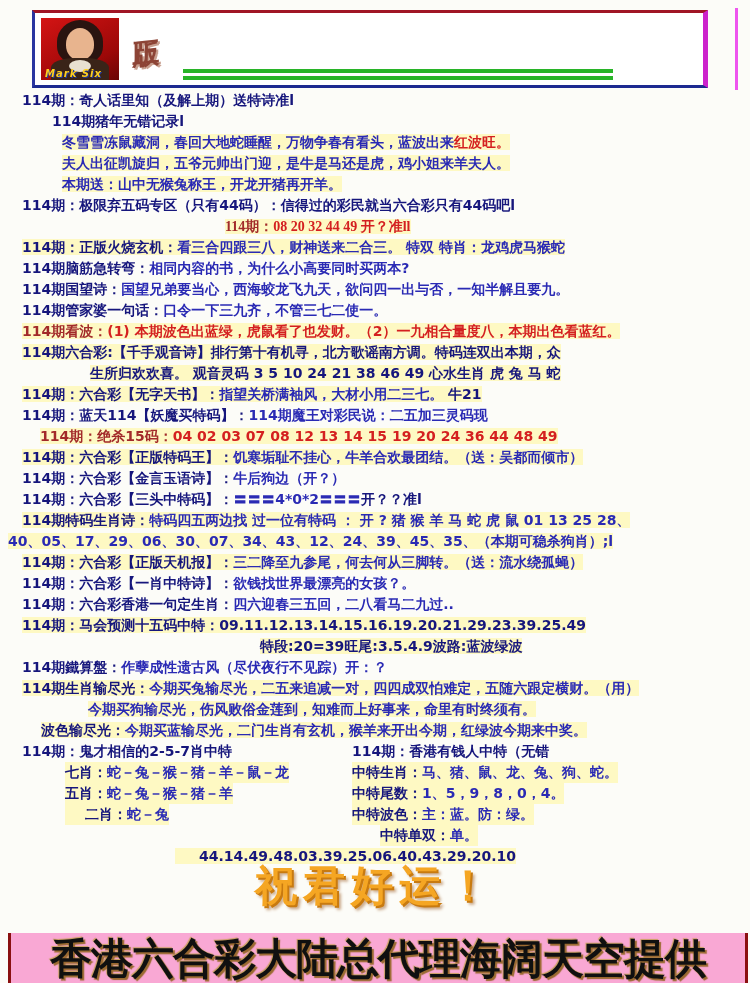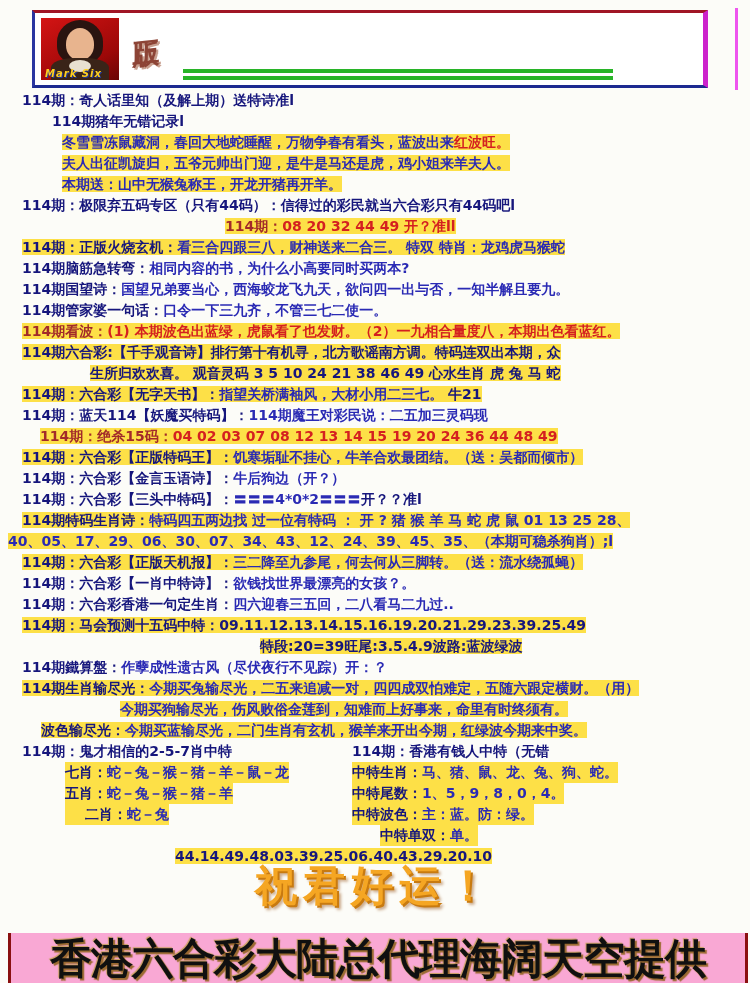--- a/index.html
+++ b/index.html
@@ -44,21 +44,21 @@
     position:absolute;left:140px;top:0px;
     font-size:43px;font-weight:bold;color:#28b428;letter-spacing:3px;
     text-shadow:2px 0 0 #8a3020,0 2px 0 #8a3020,2px 2px 0 #8a3020,-1px -1px 0 #8a3020;
     white-space:nowrap;
   }
   .u-line{position:absolute;left:148px;width:430px;height:4px;background:#28b428;}
   .u1{top:56px;} .u2{top:63px;}
   
   .content{position:absolute;left:0;top:90px;width:750px;}
   .line{position:relative;height:21px;line-height:21px;white-space:nowrap;font-size:14px;font-weight:bold;}
-  .hl{background:#fde047;}
+  .hl{background:#fef9c3;}
   .c-navy{color:#16167c}
   .c-blue{color:#2a2ab4}
   .c-red{color:#d42020}
   .c-darkred{color:#a22a2a}
   
   .wish{
     position:absolute;left:0;top:858px;width:750px;text-align:center;
     font-size:42px;font-weight:bold;color:#f5a623;letter-spacing:6px;
     text-shadow:2px 2px 0 #c87a10,4px 4px 3px #caa98a;
     white-space:nowrap;
@@ -92,21 +92,21 @@
 </div>
 <div class="pink-edge"></div>
 
 <div class="content">
     <div class="line"><span style="margin-left: 22px;"><span class="c-navy">114期：奇人话里知（及解上期）送特诗准l</span></span></div>
     <div class="line"><span style="margin-left: 52px;"><span class="c-navy">114期猪年无错记录l</span></span></div>
     <div class="line"><span class="hl" style="margin-left: 62px;"><span class="c-blue">冬雪雪冻鼠藏洞，春回大地蛇睡醒，万物争春有看头，蓝波出来</span><span class="c-red">红波旺。</span></span></div>
     <div class="line"><span class="hl" style="margin-left: 62px;"><span class="c-blue">夫人出征凯旋归，五爷元帅出门迎，是牛是马还是虎，鸡小姐来羊夫人。</span></span></div>
     <div class="line"><span class="hl" style="margin-left: 62px;"><span class="c-blue">本期送：山中无猴兔称王，开龙开猪再开羊。</span></span></div>
     <div class="line"><span style="margin-left: 22px;"><span class="c-navy">114期：极限弃五码专区（只有44码）：信得过的彩民就当六合彩只有44码吧l</span></span></div>
-    <div class="line"><span class="hl" style="margin-left: 225px;"><span class="c-darkred">114期：</span><span class="c-red">08 20 32 44 49 开？准ll</span></span></div>
+    <div class="line"><span class="hl" style="margin-left: 225px; font-family: Liberation Serif, serif;"><span class="c-darkred">114期：</span><span class="c-red">08 20 32 44 49 开？准ll</span></span></div>
     <div class="line"><span class="hl" style="margin-left: 22px;"><span class="c-navy">114期：正版火烧玄机：</span><span class="c-blue">看三合四跟三八，财神送来二合三。 特双  特肖：龙鸡虎马猴蛇</span></span></div>
     <div class="line"><span style="margin-left: 22px;"><span class="c-navy">114期脑筋急转弯：</span><span class="c-blue">相同内容的书，为什么小高要同时买两本?</span></span></div>
     <div class="line"><span style="margin-left: 22px;"><span class="c-navy">114期国望诗：</span><span class="c-blue">国望兄弟要当心，西海蛟龙飞九天，欲问四一出与否，一知半解且要九。</span></span></div>
     <div class="line"><span style="margin-left: 22px;"><span class="c-navy">114期管家婆一句话：</span><span class="c-blue">口令一下三九齐，不管三七二使一。</span></span></div>
     <div class="line"><span class="hl" style="margin-left: 22px;"><span class="c-darkred">114期看波：</span><span class="c-red">(1) 本期波色出蓝绿，虎鼠看了也发财。（2）一九相合量度八，本期出色看蓝红。</span></span></div>
     <div class="line"><span class="hl" style="margin-left: 22px;"><span class="c-navy">114期六合彩:【千手观音诗】</span><span class="c-navy">排行第十有机寻，北方歌谣南方调。特码连双出本期，众</span></span></div>
     <div class="line"><span class="hl" style="margin-left: 90px;"><span class="c-navy">生所归欢欢喜。 观音灵码 3 5 10 24 21 38 46 49 心水生肖 虎 兔 马 蛇</span></span></div>
     <div class="line"><span class="hl" style="margin-left: 22px;"><span class="c-navy">114期：六合彩【无字天书】：</span><span class="c-blue">指望关桥满袖风，大材小用二三七。 </span><span class="c-navy">牛21</span></span></div>
     <div class="line"><span style="margin-left: 22px;"><span class="c-navy">114期：蓝天114【妖魔买特码】：</span><span class="c-blue">114期魔王对彩民说：二五加三灵码现</span></span></div>
     <div class="line"><span class="hl" style="margin-left: 40px;"><span class="c-darkred">114期：绝杀15码：</span><span class="c-red">04 02 03 07 08 12 13 14 15 19 20 24 36 44 48 49</span></span></div>
@@ -115,40 +115,40 @@
     <div class="line"><span style="margin-left: 22px;"><span class="c-navy">114期：六合彩【三头中特码】：</span><span class="c-blue">〓〓〓4*0*2〓〓〓</span><span class="c-navy">开？？准l</span></span></div>
     <div class="line"><span class="hl" style="margin-left: 22px;"><span class="c-navy">114期特码生肖诗：</span><span class="c-blue">特码四五两边找  过一位有特码 ： 开 ? 猪 猴 羊 马 蛇 虎 鼠 01 13 25 28、</span></span></div>
     <div class="line"><span class="hl" style="margin-left: 8px;"><span class="c-blue">40、05、17、29、06、30、07、34、43、12、24、39、45、35、（本期可稳杀狗肖）;l</span></span></div>
     <div class="line"><span class="hl" style="margin-left: 22px;"><span class="c-navy">114期：六合彩【正版天机报】：</span><span class="c-blue">三二降至九参尾，何去何从三脚转。（送：流水绕孤蝇）</span></span></div>
     <div class="line"><span style="margin-left: 22px;"><span class="c-navy">114期：六合彩【一肖中特诗】：</span><span class="c-blue">欲钱找世界最漂亮的女孩？。</span></span></div>
     <div class="line"><span style="margin-left: 22px;"><span class="c-navy">114期：六合彩香港一句定生肖：</span><span class="c-blue">四六迎春三五回，二八看马二九过..</span></span></div>
     <div class="line"><span class="hl" style="margin-left: 22px;"><span class="c-navy">114期：马会预测十五码中特：</span><span class="c-navy">09.11.12.13.14.15.16.19.20.21.29.23.39.25.49</span></span></div>
     <div class="line"><span class="hl" style="margin-left: 260px;"><span class="c-navy">特段:20=39旺尾:3.5.4.9波路:蓝波绿波</span></span></div>
     <div class="line"><span style="margin-left: 22px;"><span class="c-navy">114期鐵算盤：</span><span class="c-blue">作孽成性遗古风（尽伏夜行不见踪）开：？</span></span></div>
     <div class="line"><span class="hl" style="margin-left: 22px;"><span class="c-navy">114期生肖输尽光：</span><span class="c-blue">今期买兔输尽光，二五来追减一对，四四成双怕难定，五随六跟定横财。（用）</span></span></div>
-    <div class="line"><span class="hl" style="margin-left: 120px;"><span class="c-blue">今期买狗输尽光，伤风败俗金莲到，知难而上好事来，命里有时终须有。</span></span></div>
+    <div class="line"><span class="hl" style="margin-left: 88px;"><span class="c-blue">今期买狗输尽光，伤风败俗金莲到，知难而上好事来，命里有时终须有。</span></span></div>
     <div class="line"><span class="hl" style="margin-left: 41px;"><span class="c-navy">波色输尽光：</span><span class="c-blue">今期买蓝输尽光，二门生肖有玄机，猴羊来开出今期，红绿波今期来中奖。</span></span></div>
     <div class="line">
       <span style="position: absolute; left: 22px;"><span class="c-navy">114期：鬼才相信的2-5-7肖中特</span></span>
       <span style="position: absolute; left: 352px;"><span class="c-navy">114期：香港有钱人中特（无错</span></span>
     </div>
     <div class="line">
       <span class="hl" style="position: absolute; left: 65px;"><span class="c-navy">七肖：</span><span class="c-blue">蛇－兔－猴－猪－羊－鼠－龙</span></span>
       <span class="hl" style="position: absolute; left: 352px;"><span class="c-navy">中特生肖：</span><span class="c-blue">马、猪、鼠、龙、兔、狗、蛇。</span></span>
     </div>
     <div class="line">
       <span class="hl" style="position: absolute; left: 65px;"><span class="c-navy">五肖：</span><span class="c-blue">蛇－兔－猴－猪－羊</span></span>
       <span class="hl" style="position: absolute; left: 352px;"><span class="c-navy">中特尾数：</span><span class="c-blue">1、5，9，8，0，4。</span></span>
     </div>
     <div class="line">
       <span class="hl" style="position: absolute; left: 65px; padding-left: 20px;"><span class="c-navy">二肖：</span><span class="c-blue">蛇－兔</span></span>
       <span class="hl" style="position: absolute; left: 352px;"><span class="c-navy">中特波色：</span><span class="c-blue">主：蓝。防：绿。</span></span>
     </div>
     <div class="line">
       <span class="hl" style="position: absolute; left: 380px;"><span class="c-navy">中特单双：</span><span class="c-blue">单。</span></span>
     </div>
-    <div class="line"><span class="hl" style="margin-left: 175px;"><span class="c-navy">44.14.49.48.03.39.25.06.40.43.29.20.10</span></span></div>
+    <div class="line"><span class="hl" style="margin-left: 175px; padding-left: 24px;"><span class="c-navy">44.14.49.48.03.39.25.06.40.43.29.20.10</span></span></div>
   </div>
 
 <div class="wish">祝君好运！</div>
 <div class="banner">
   <div class="banner-text">香港六合彩大陆总代理海阔天空提供</div>
 </div>
 
 </body></html>

